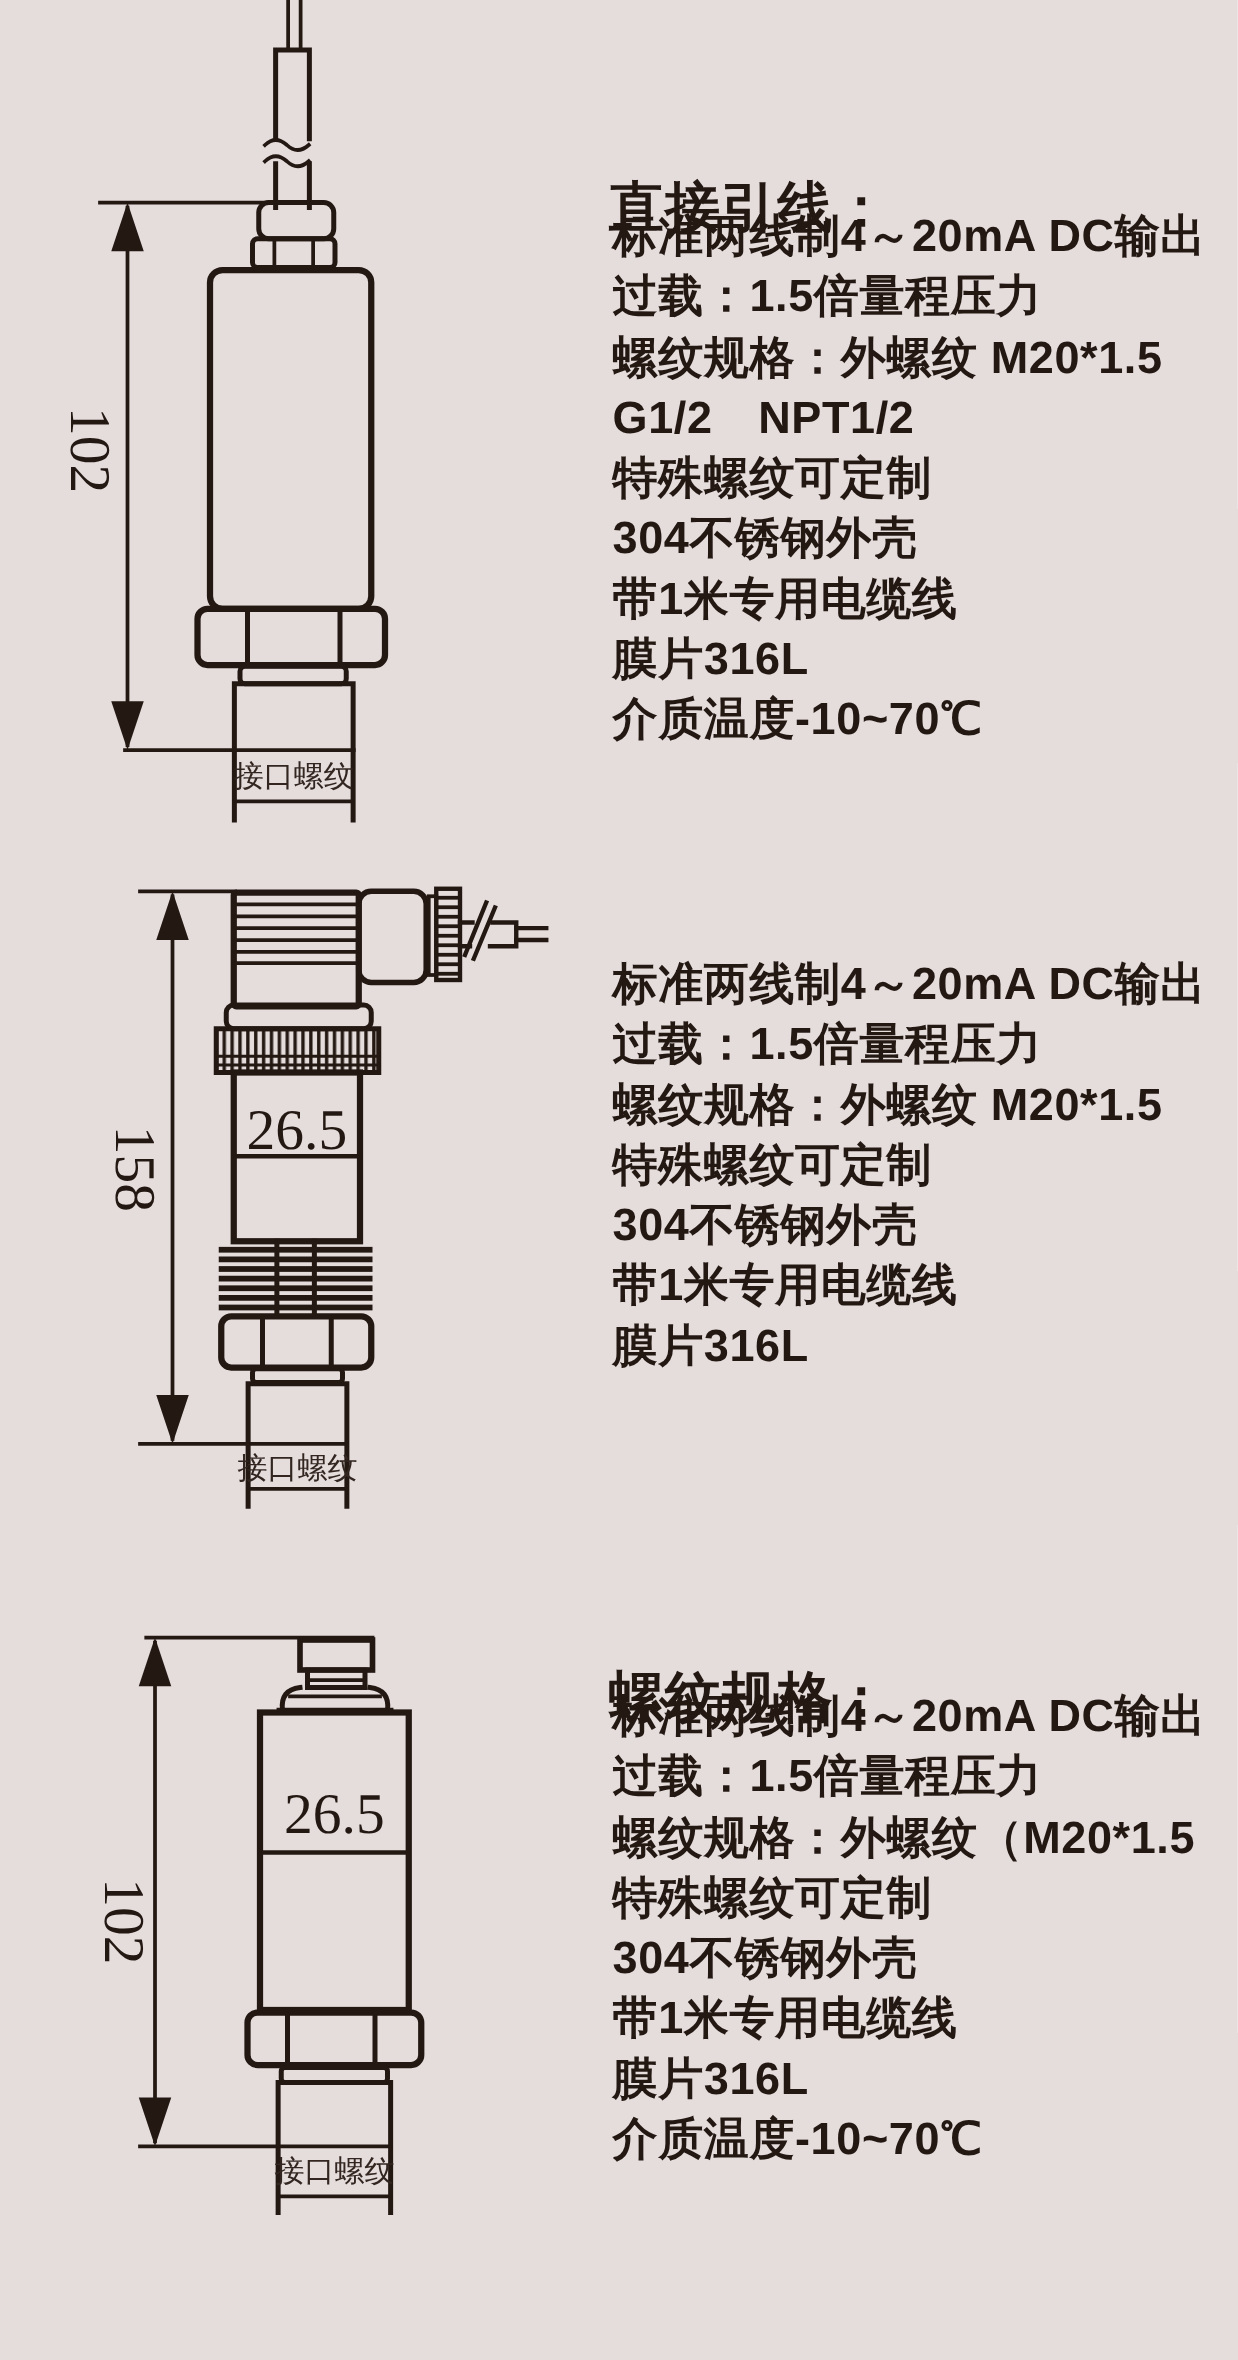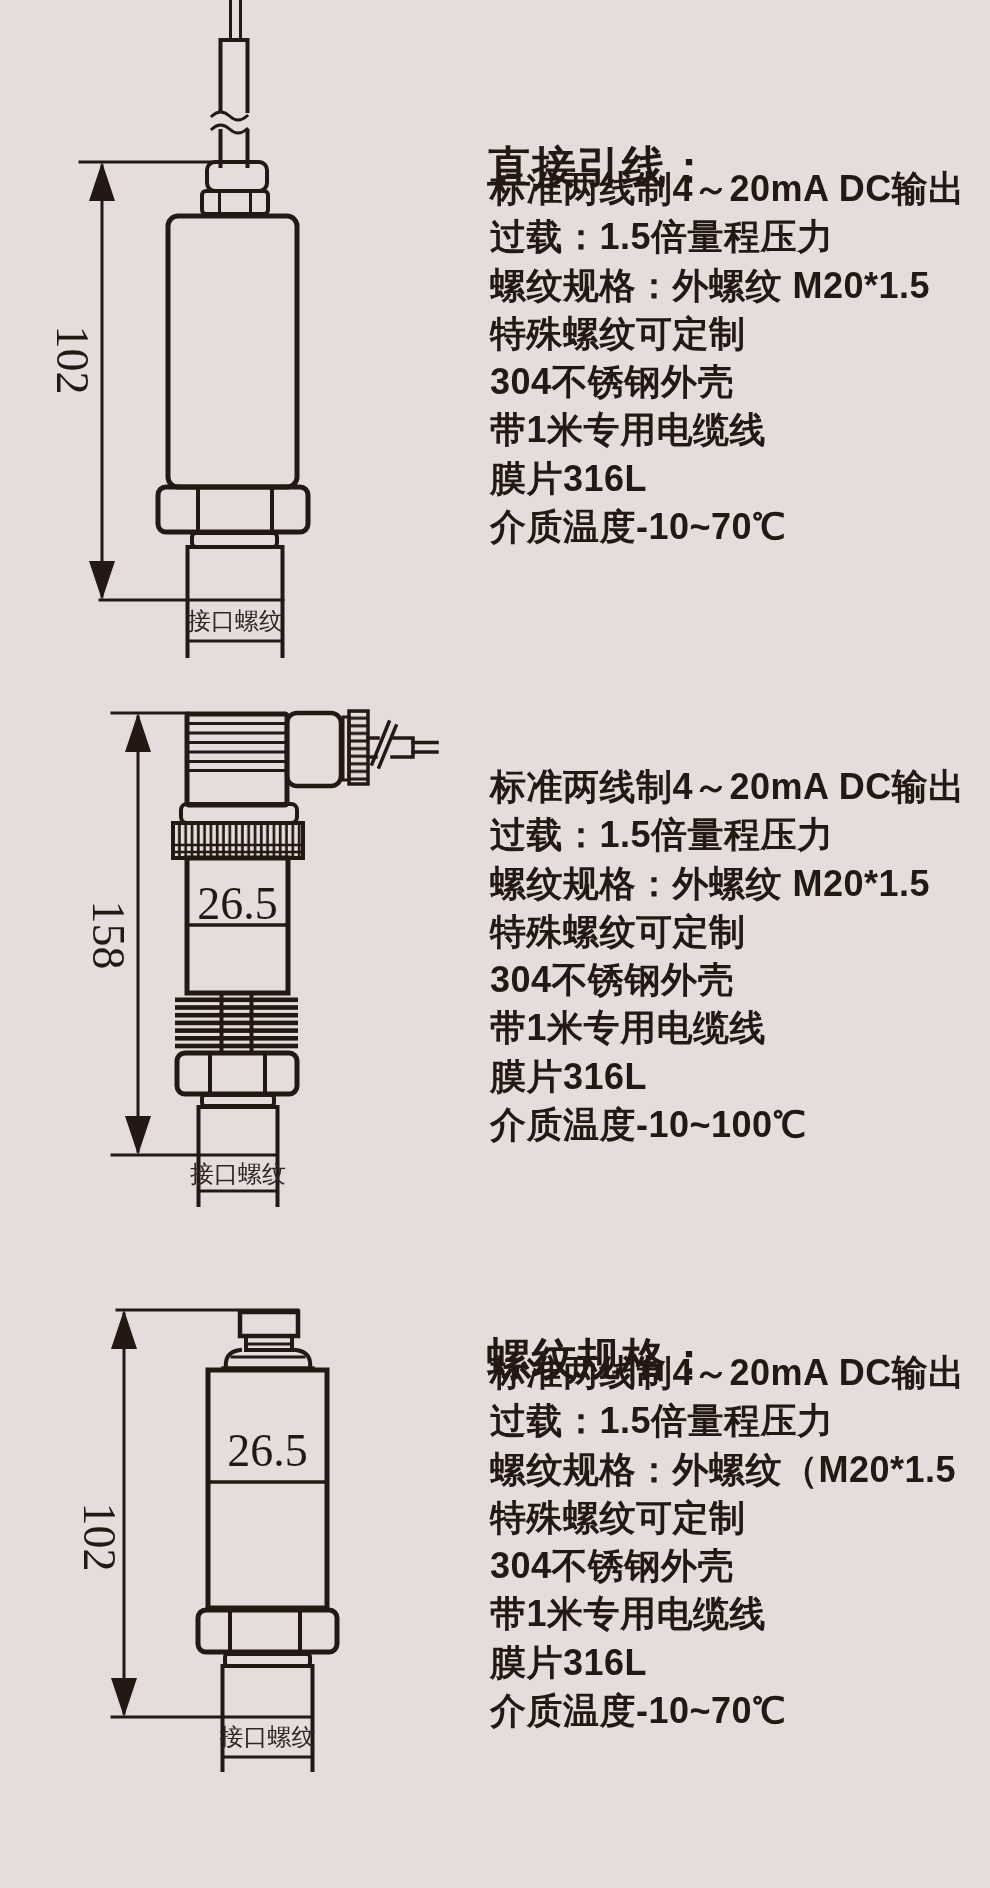--- a/index.html
+++ b/index.html
@@ -200,36 +200,36 @@
       <text class="dim" x="267.5" y="1466">26.5</text>
       <text class="thread" x="267.5" y="1745">接口螺纹</text>
     </g>
   </svg>
 
   <h2 class="spec-title" style="top:104px">直接引线：</h2>
   <div class="spec-list" style="top:165px">
     <div>标准两线制4～20mA DC输出</div>
     <div>过载：1.5倍量程压力</div>
     <div>螺纹规格：外螺纹 M20*1.5</div>
+    <div>G1/2　NPT1/2</div>
     <div>特殊螺纹可定制</div>
     <div>304不锈钢外壳</div>
     <div>带1米专用电缆线</div>
     <div>膜片316L</div>
     <div>介质温度-10~70℃</div>
   </div>
 
   <div class="spec-list" style="top:763px">
     <div>标准两线制4～20mA DC输出</div>
     <div>过载：1.5倍量程压力</div>
     <div>螺纹规格：外螺纹 M20*1.5</div>
     <div>特殊螺纹可定制</div>
     <div>304不锈钢外壳</div>
     <div>带1米专用电缆线</div>
     <div>膜片316L</div>
-    <div>介质温度-10~100℃</div>
   </div>
 
   <h2 class="spec-title" style="top:1296px">螺纹规格：</h2>
   <div class="spec-list" style="top:1349px">
     <div>标准两线制4～20mA DC输出</div>
     <div>过载：1.5倍量程压力</div>
     <div>螺纹规格：外螺纹（M20*1.5</div>
     <div>特殊螺纹可定制</div>
     <div>304不锈钢外壳</div>
     <div>带1米专用电缆线</div>

